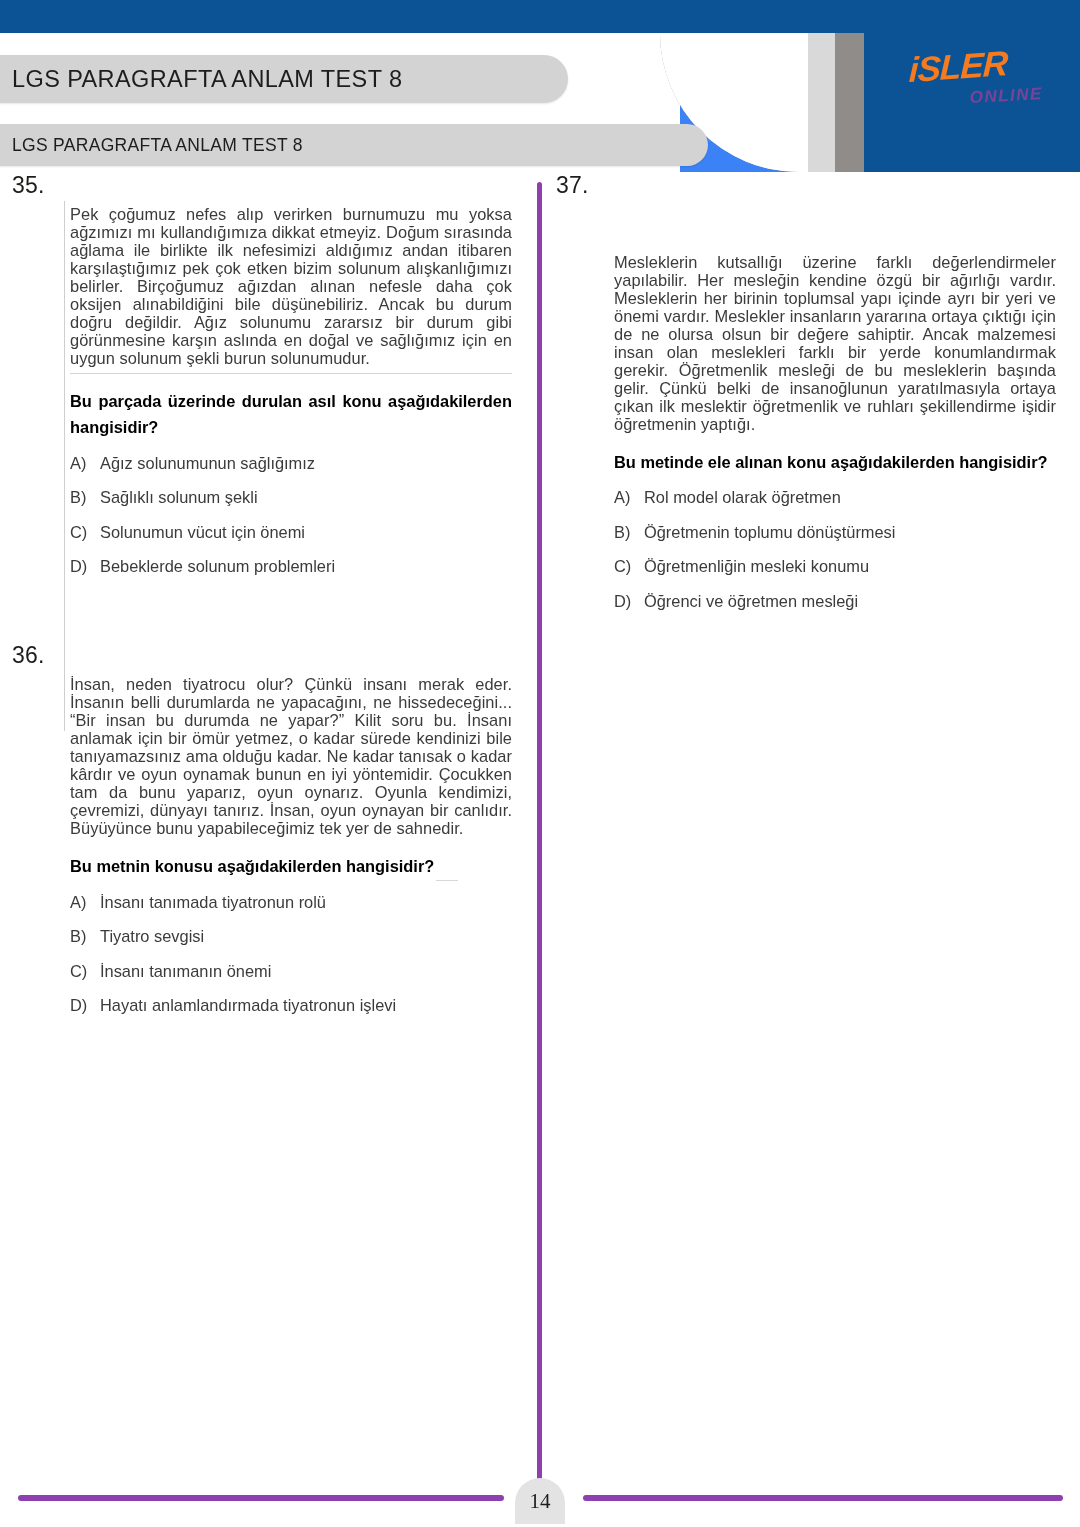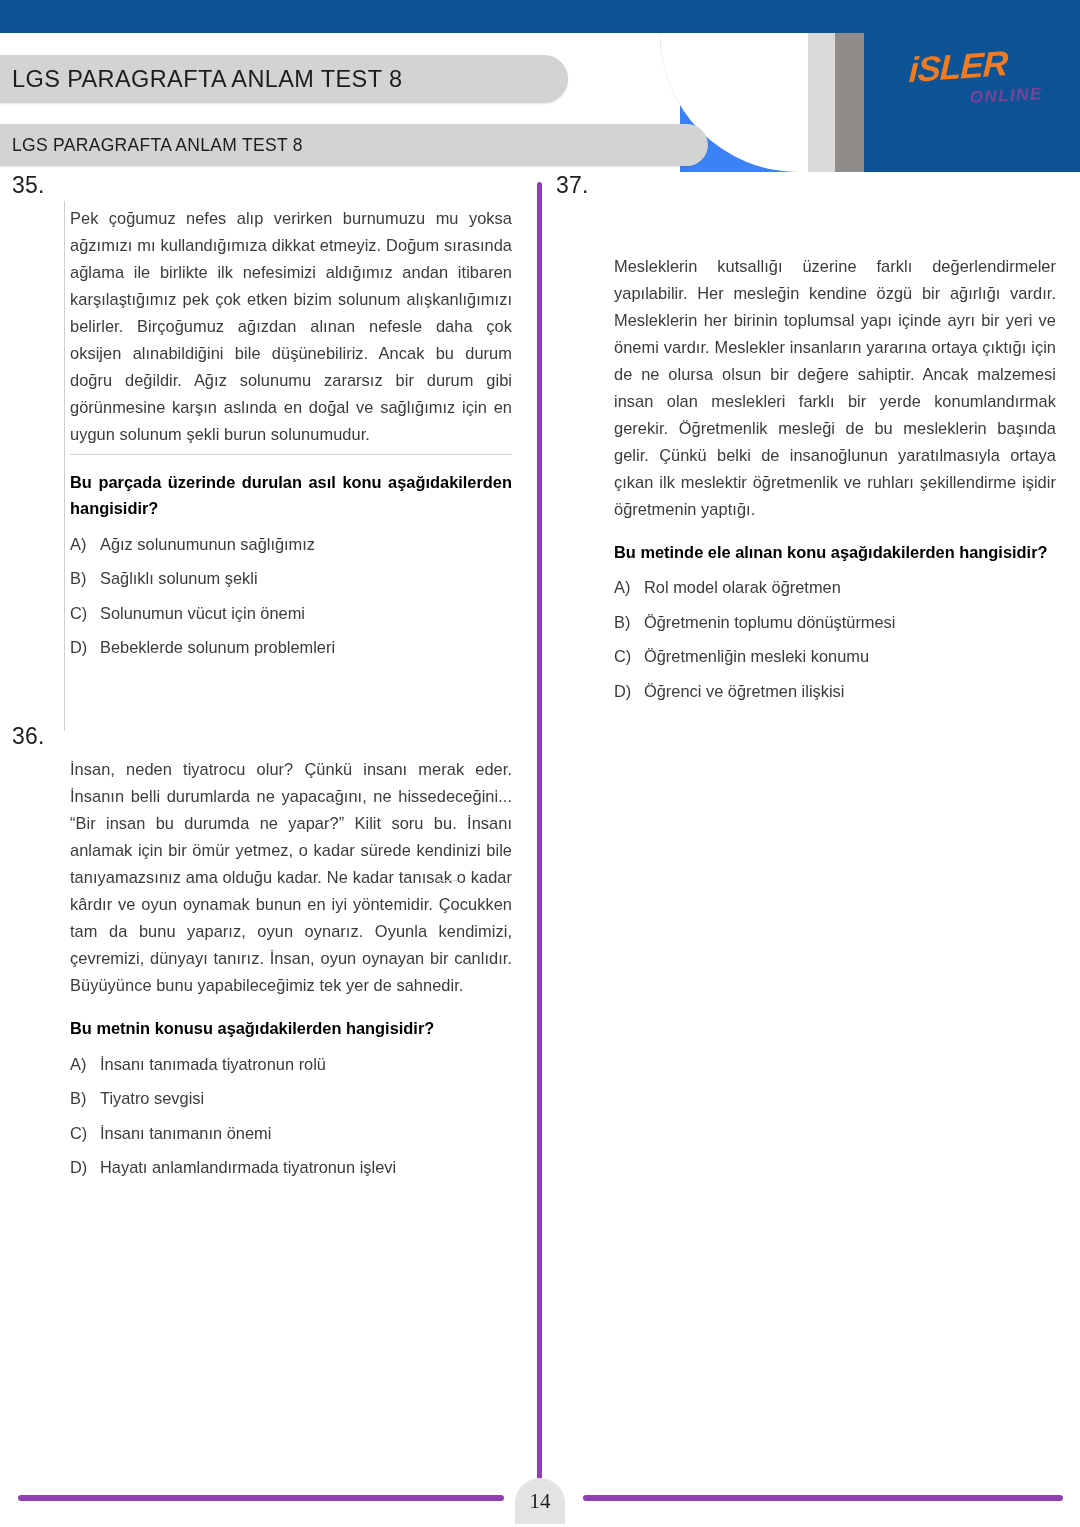--- a/index.html
+++ b/index.html
@@ -151,21 +151,21 @@
     position: relative;
   }
   .scanline-v {
     position: absolute;
     left: 52px;
     width: 1px;
     background: #cfcfcf;
   }
   .passage {
     font-size: 16.4px;
-    line-height: 27px;
+    line-height: 18px;
     text-align: justify;
     color: #3b3b3b;
     margin: 0 0 16px 0;
     letter-spacing: 0.05px;
   }
   .passage-rule {
     height: 1px;
     background: #d5d5d5;
     margin: -10px 0 14px 0;
   }
@@ -343,21 +343,21 @@
           <li class="option">
             <span class="option-letter">B)</span>
             <span class="option-text">Öğretmenin toplumu dönüştürmesi</span>
           </li>
           <li class="option">
             <span class="option-letter">C)</span>
             <span class="option-text">Öğretmenliğin mesleki konumu</span>
           </li>
           <li class="option">
             <span class="option-letter">D)</span>
-            <span class="option-text">Öğrenci ve öğretmen ilişkisi</span>
+            <span class="option-text">Öğrenci ve öğretmen mesleği</span>
           </li>
         </ul>
       </div>
     </div>
 
   </div>
 </div>
 
 <div>
   <div class="footer-rule-left"></div>

